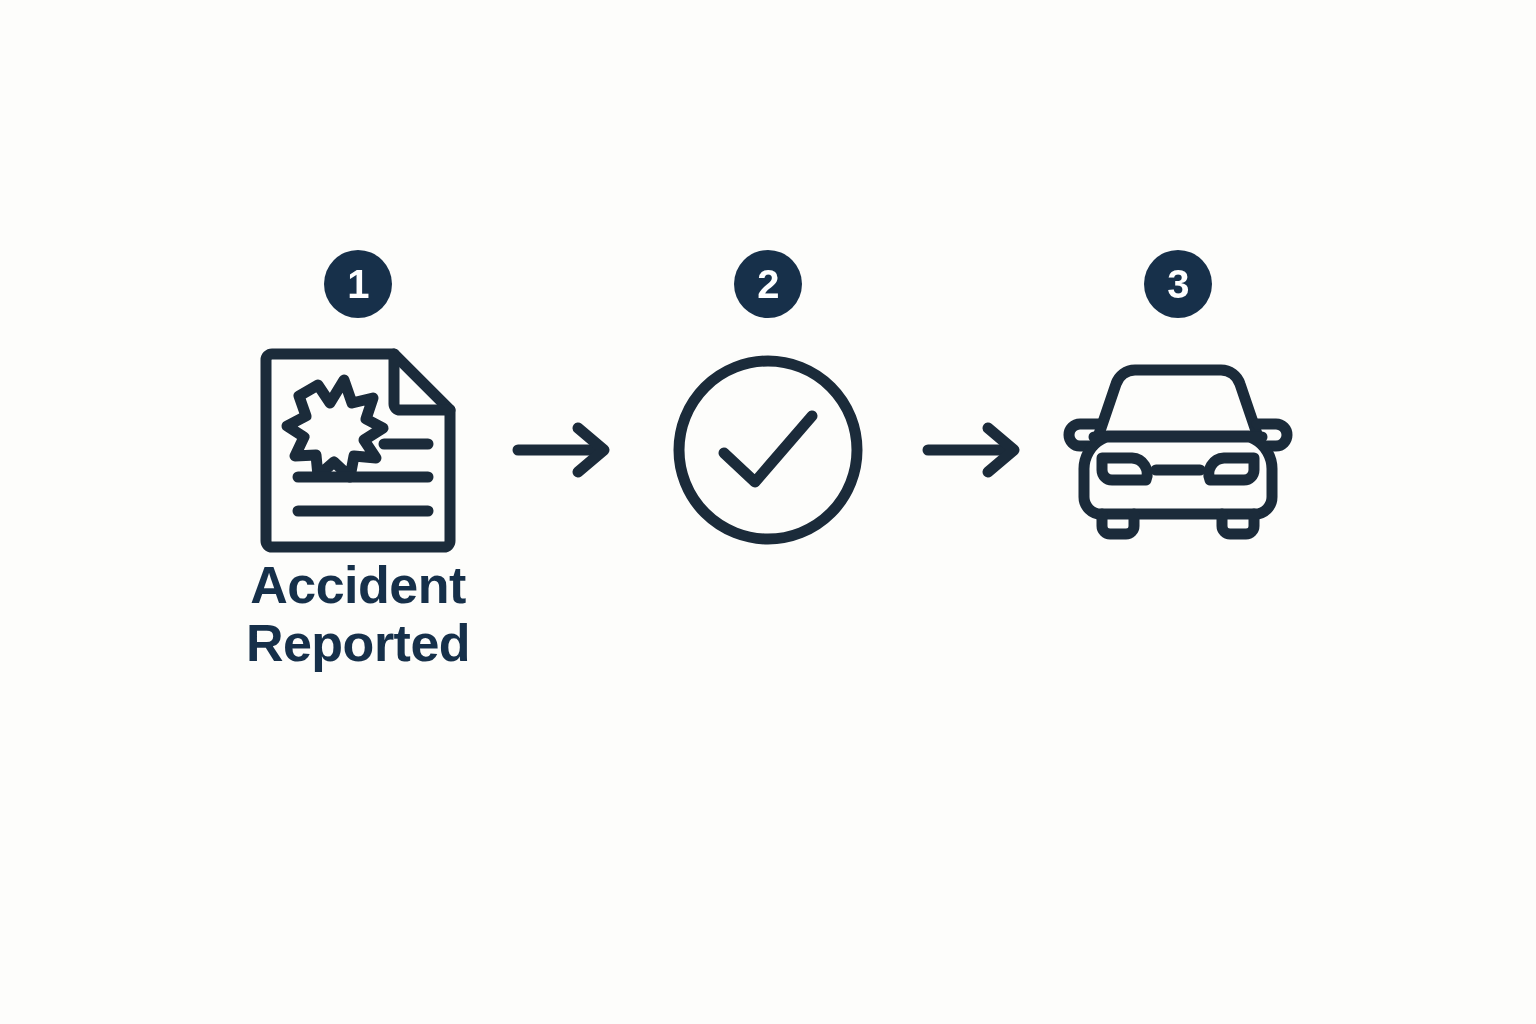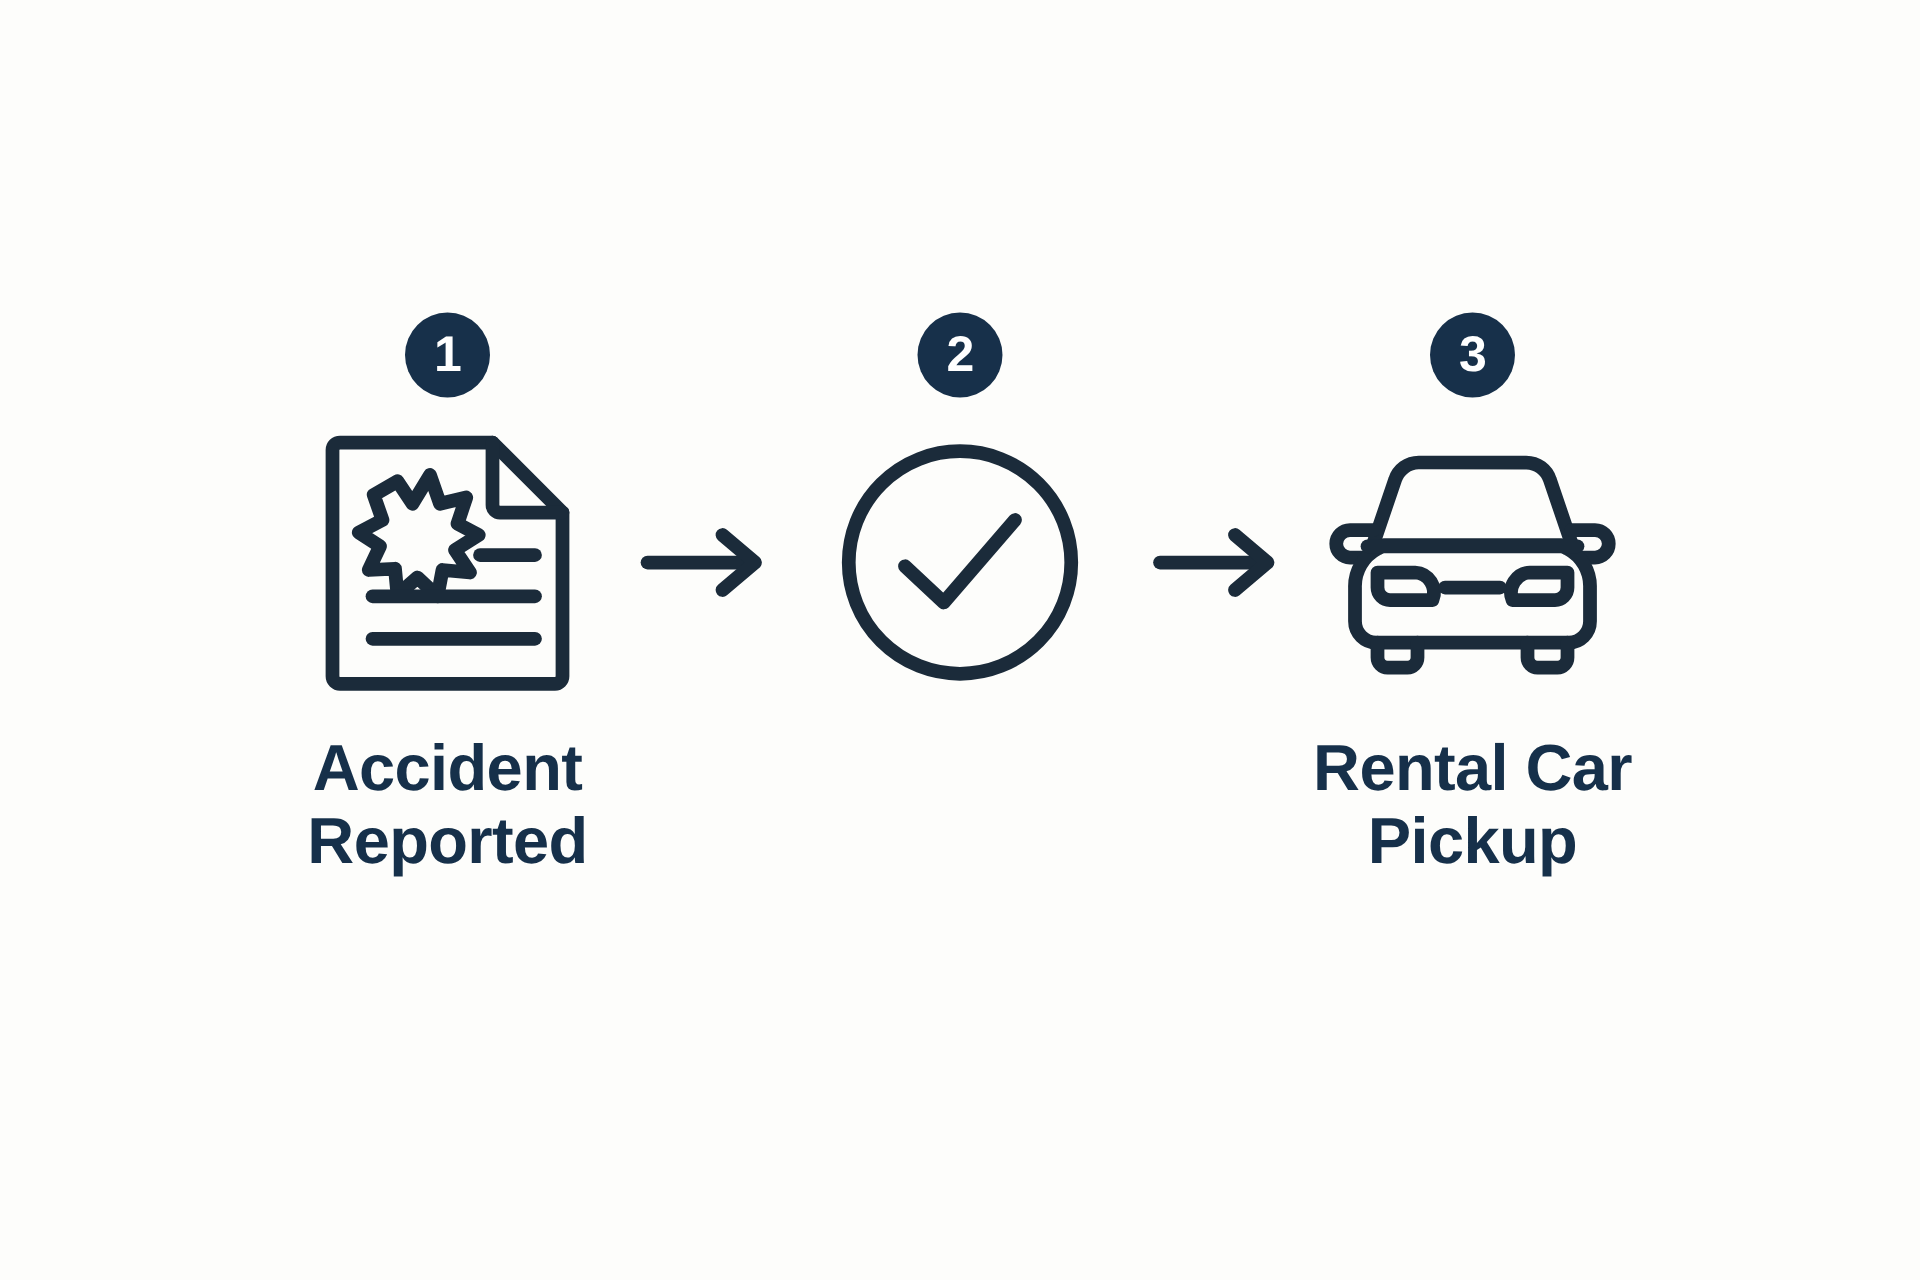--- a/index.html
+++ b/index.html
@@ -68,21 +68,20 @@
     align-items: center;
     justify-content: center;
   }
   .icon-box svg {
     display: block;
     overflow: visible;
   }
 
   
   .step-label {
-    margin-top: 30px;
     text-align: center;
     color: #16304a;
     font-size: 52px;
     font-weight: bold;
     line-height: 1.12;
     letter-spacing: -0.5px;
     white-space: pre-line;
   }
 
   
@@ -180,18 +179,16 @@
 
           <line x1="96" y1="110" x2="140" y2="110"></line>
 
           <path d="M42 154 L42 166 A8 8 0 0 0 50 174 L66 174
                    A8 8 0 0 0 74 166 L74 154"></path>
           <path d="M162 154 L162 166 A8 8 0 0 0 170 174 L186 174
                    A8 8 0 0 0 194 166 L194 154"></path>
         </svg>
       </div>
 
-      <div class="step-label">Rental Car
-Pickup</div>
     </div>
 
   </div>
 </div>
 
 </body></html>

